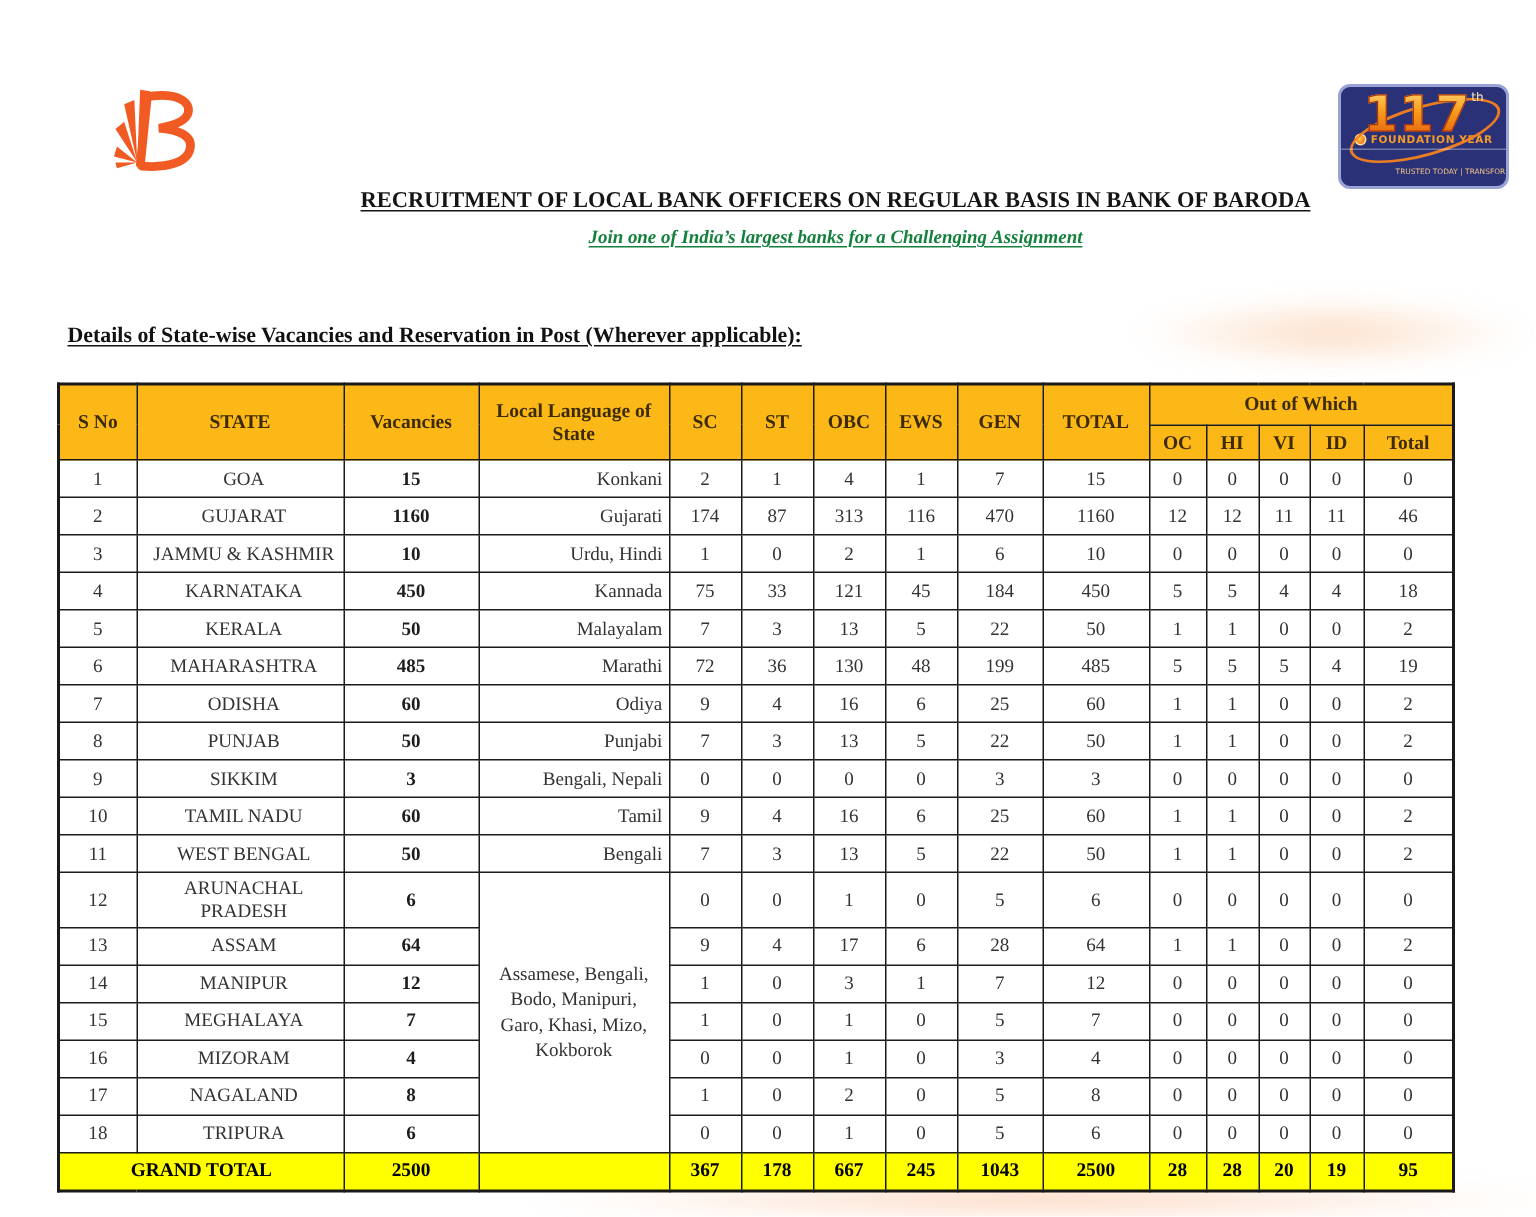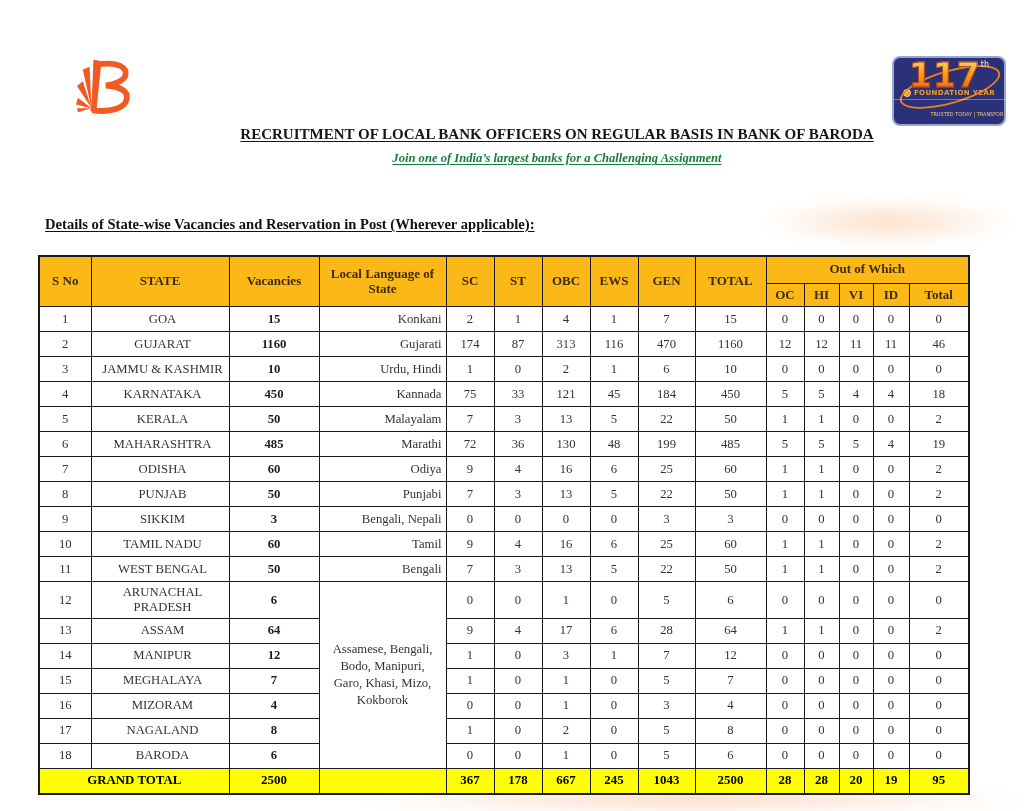--- a/index.html
+++ b/index.html
@@ -446,21 +446,21 @@
         <td class="c-num">5</td>
         <td class="c-num">8</td>
         <td class="c-num">0</td>
         <td class="c-num">0</td>
         <td class="c-num">0</td>
         <td class="c-num">0</td>
         <td class="c-num">0</td>
       </tr>
       <tr>
         <td class="c-num c-sno">18</td>
-        <td class="c-state">BARODA</td>
+        <td class="c-state">TRIPURA</td>
         <td class="c-vac">6</td>
         <td class="c-num">0</td>
         <td class="c-num">0</td>
         <td class="c-num">1</td>
         <td class="c-num">0</td>
         <td class="c-num">5</td>
         <td class="c-num">6</td>
         <td class="c-num">0</td>
         <td class="c-num">0</td>
         <td class="c-num">0</td>

